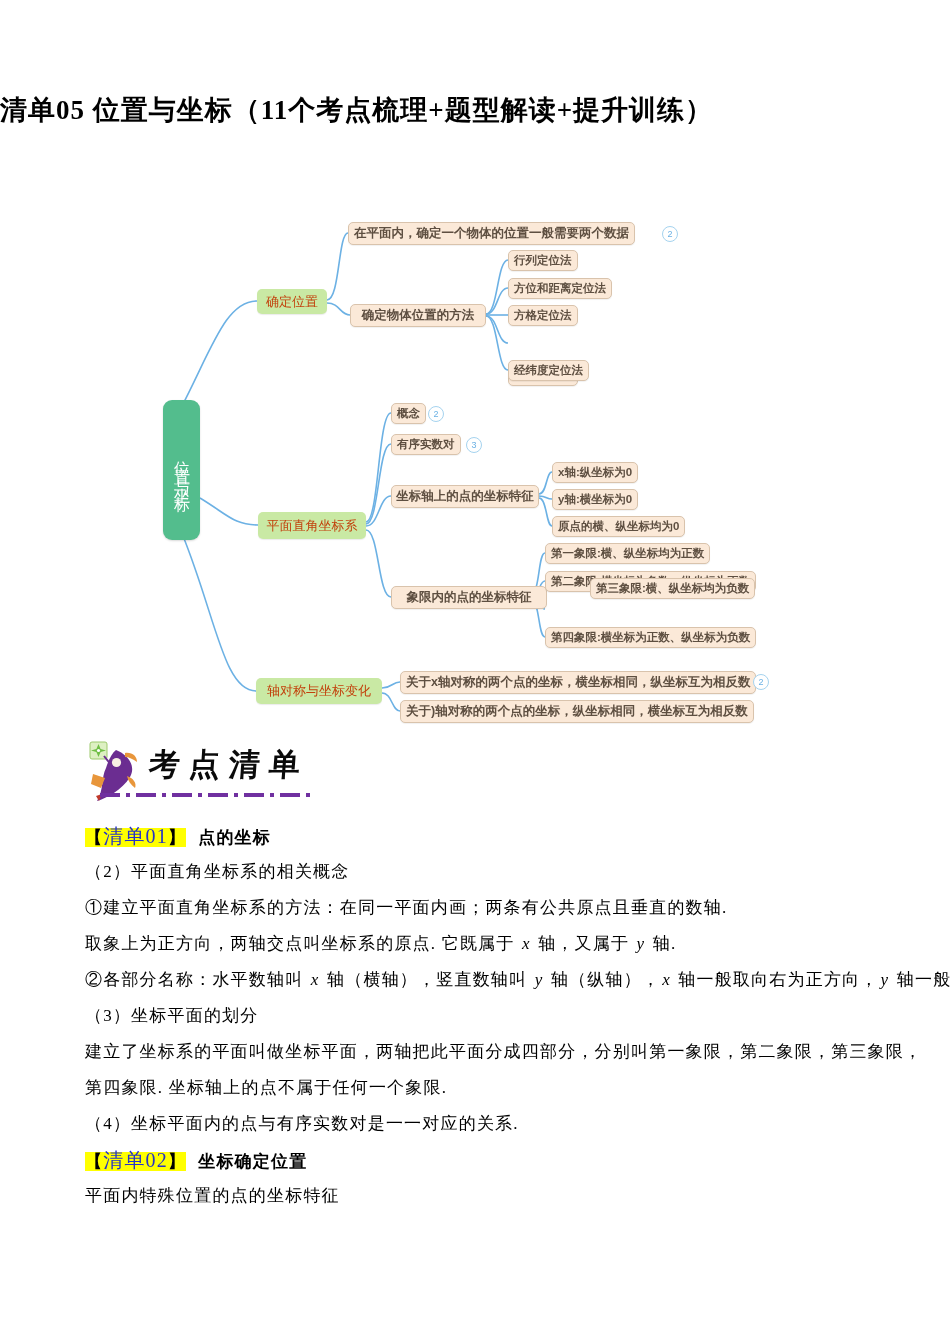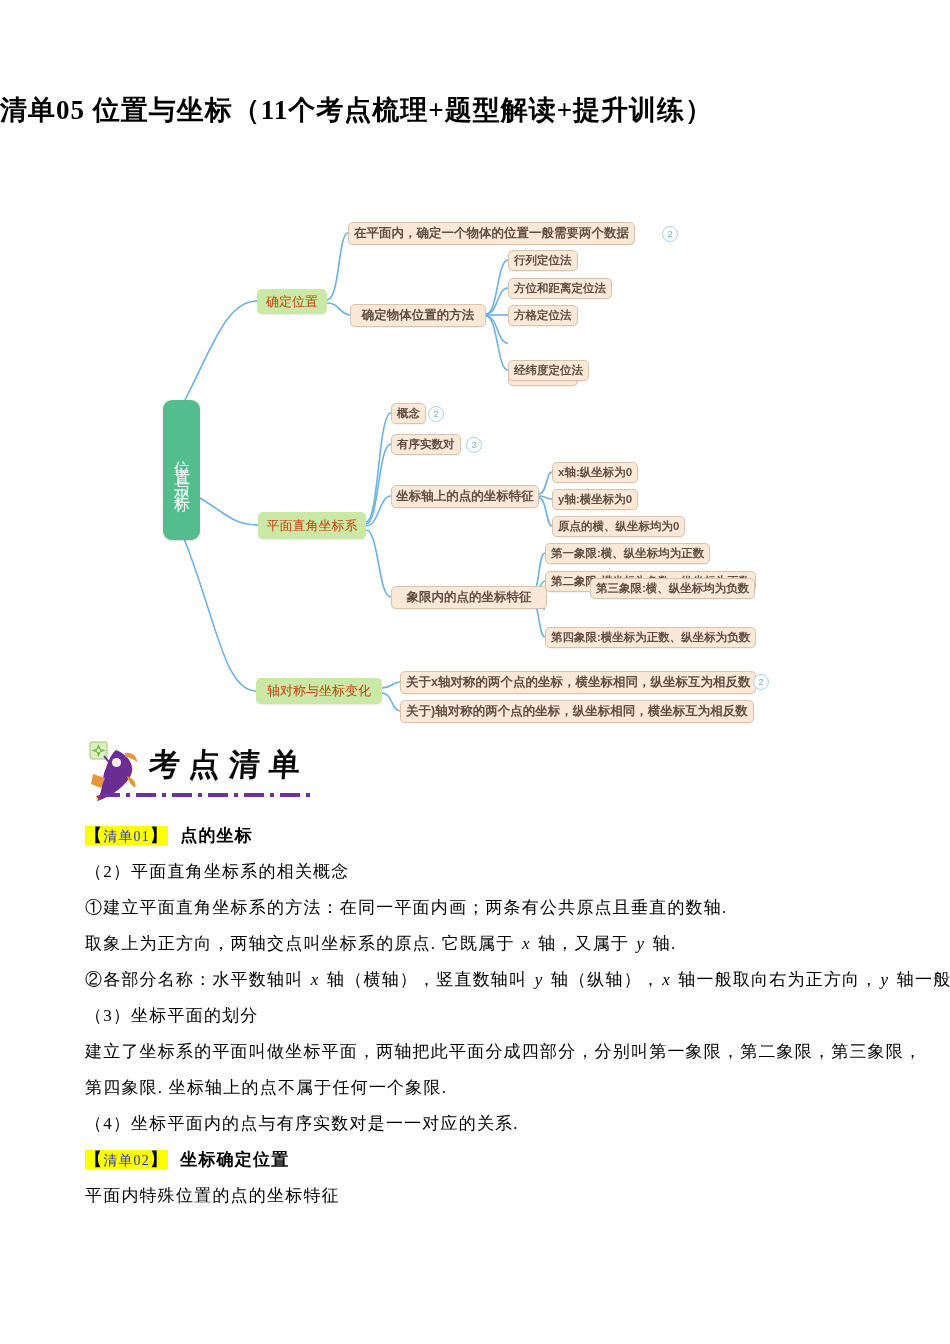--- a/index.html
+++ b/index.html
@@ -46,21 +46,21 @@
         background:repeating-linear-gradient(90deg,#7030A0 0 20px,transparent 20px 26px,
                    #7030A0 26px 30px,transparent 30px 36px);}
 
   
   .content{position:absolute;left:85px;top:818px;width:800px;}
   .line{height:36px;line-height:36px;font-size:17px;letter-spacing:1.2px;white-space:nowrap;
         font-family:"Liberation Serif",serif;}
   .h-line{font-family:"Liberation Sans",sans-serif;}
   .hl{background:#FFFF00;}
   .h-bracket{color:#000;font-weight:bold;font-size:17px;}
-  .h-label{color:#2433C8;font-family:"Liberation Serif",serif;font-size:14px;}
+  .h-label{color:#2433C8;font-family:"Liberation Serif",serif;font-size:20px;}
   .h-title{font-weight:bold;font-size:17px;padding-left:12px;}
   .var{font-family:"Liberation Serif",serif;font-style:italic;padding:0 2px;}
 </style>
 </head>
 <body>
 
 <div class="page">
 
   <div class="doc-title">清单05 位置与坐标（11个考点梳理+题型解读+提升训练）</div>
 

